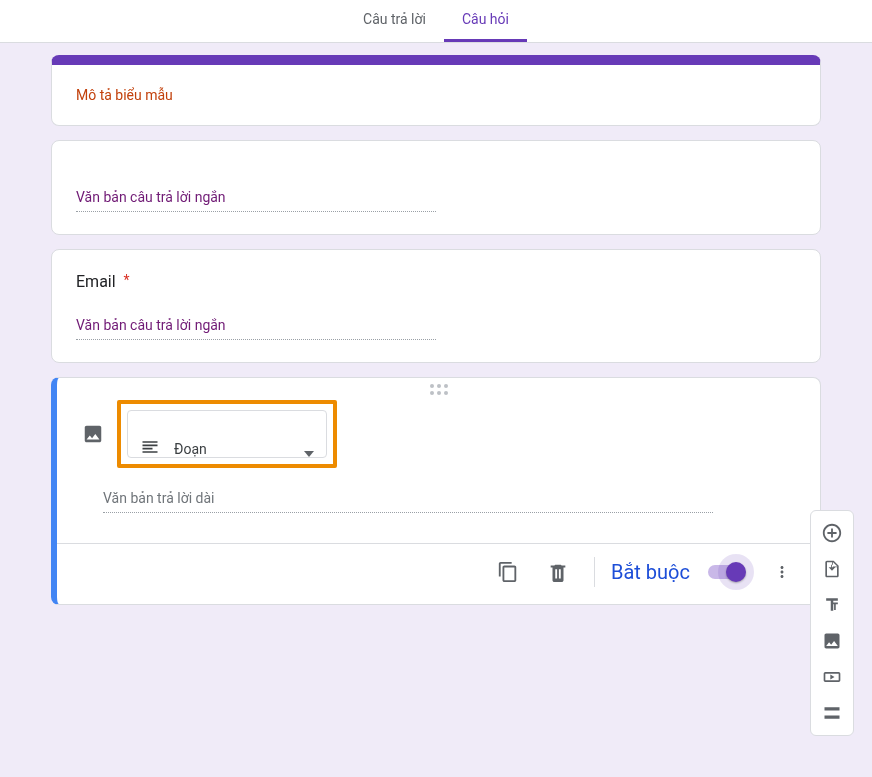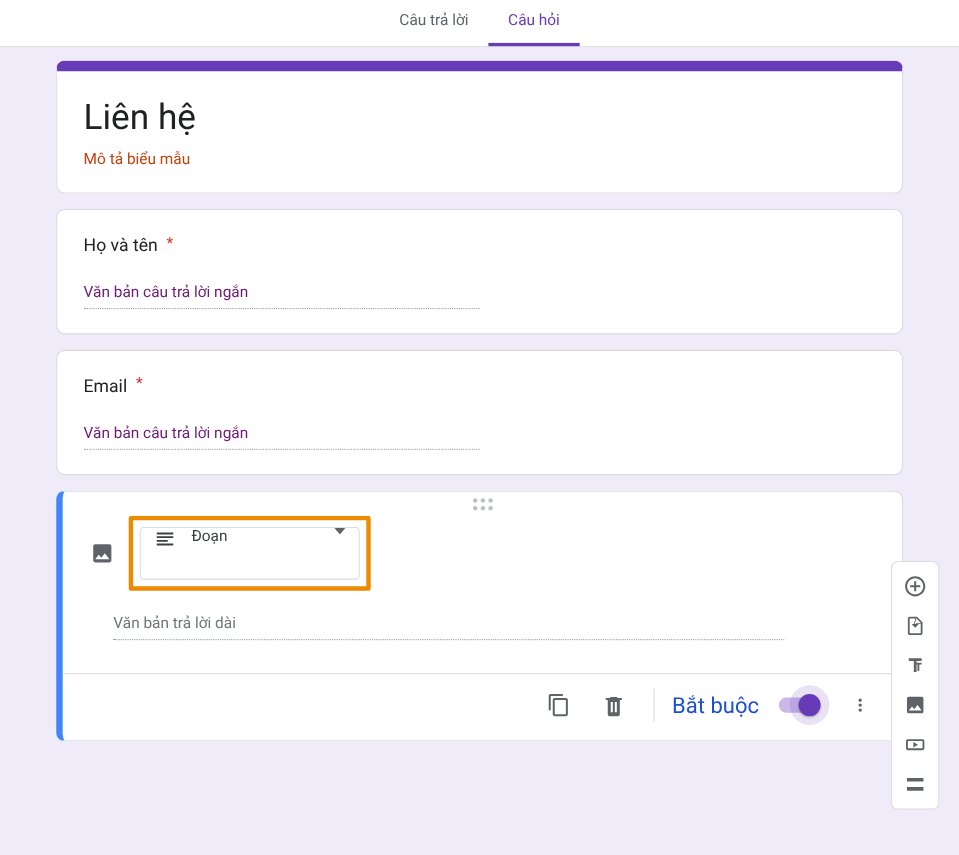--- a/index.html
+++ b/index.html
@@ -125,21 +125,21 @@
     border: 4px solid #ed8b00;
     padding: 6px;
     border-radius: 2px;
   }
   .type-select {
     width: 200px;
     height: 48px;
     border: 1px solid #dadce0;
     border-radius: 4px;
     display: flex;
-    align-items: flex-start;
+    align-items: flex-end;
     padding: 0 12px;
     gap: 14px;
     cursor: pointer;
     color: #3c4043;
     font-size: 14px;
   }
   .type-select .label { flex: 1; }
   .long-answer {
     width: 610px;
     border-bottom: 1px dotted #9aa0a6;
@@ -214,29 +214,24 @@
 <body>
 
 <div class="top-tabs">
   <div class="tab">Câu trả lời</div>
   <div class="tab active">Câu hỏi</div>
 </div>
 
 <div class="canvas">
 
   <div class="card header-card">
-    <div class="form-title">Liên hệ</div>
     <div class="form-desc">Mô tả biểu mẫu</div>
   </div>
 
   <div class="card">
-    <div>
-      <span class="q-title">Họ và tên</span>
-      <span class="required-star">*</span>
-    </div>
     <div class="short-answer">Văn bản câu trả lời ngắn</div>
   </div>
 
   <div class="card">
     <div>
       <span class="q-title underline">Email</span>
       <span class="required-star">*</span>
     </div>
     <div class="short-answer">Văn bản câu trả lời ngắn</div>
   </div>

